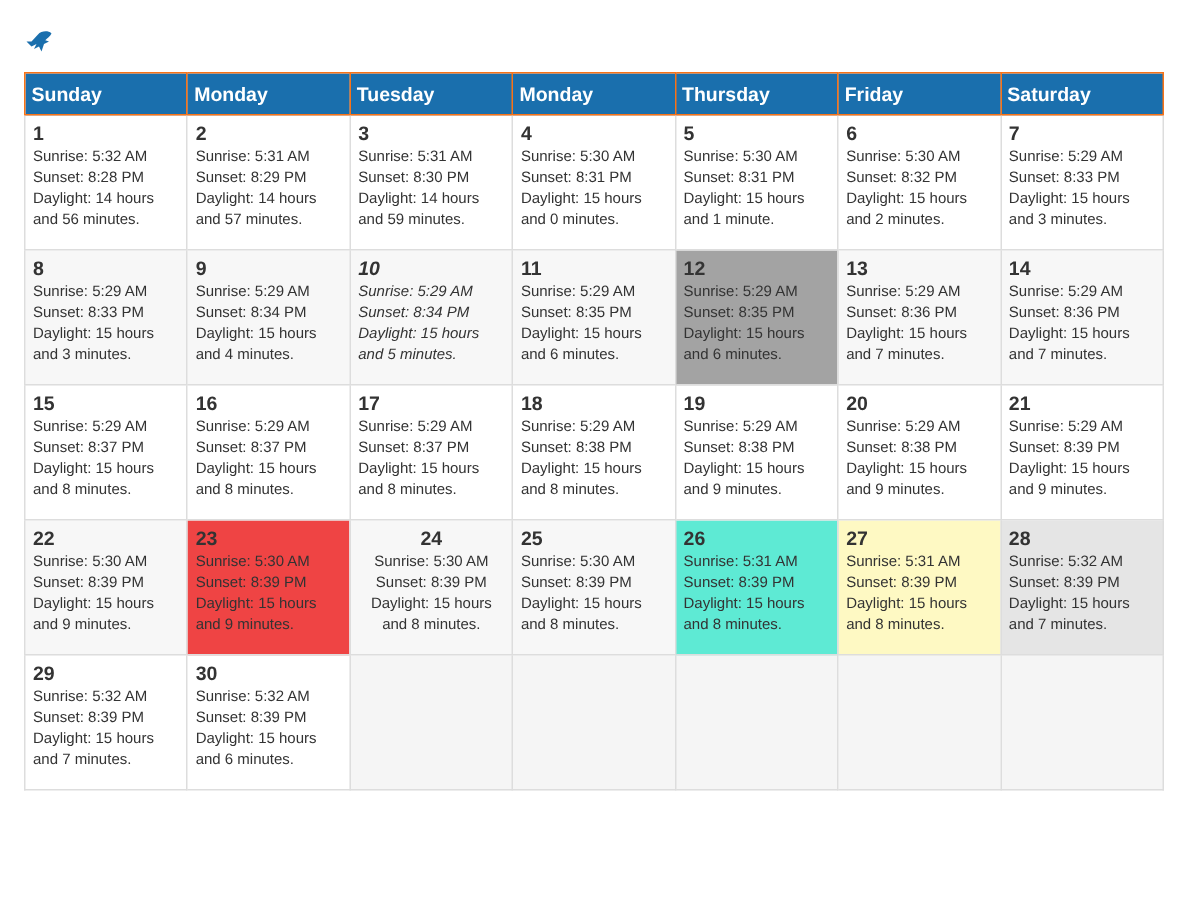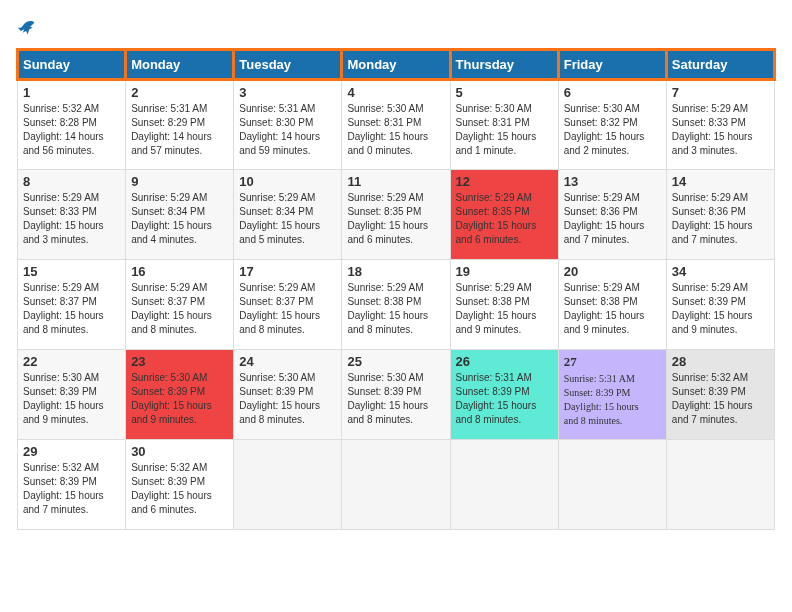--- a/index.html
+++ b/index.html
@@ -38,21 +38,21 @@
       border-collapse: collapse;
       border: 1px solid #ccc;
     }
     .calendar th {
       background-color: #1a6fad;
       color: #fff;
       font-size: 13px;
       font-weight: bold;
       padding: 6px 4px;
       text-align: left;
-      border: 3px solid #f97316;
+      border: 1px solid #f97316;
     }
     .calendar td {
       vertical-align: top;
       padding: 4px 5px;
       font-size: 10.5px;
       color: #333;
       border: 1px solid #ddd;
       width: 14.28%;
       min-height: 80px;
       height: 90px;
@@ -174,35 +174,35 @@
 Daylight: 15 hours
 and 3 minutes.</div>
         </td>
         <td style="background: rgb(247, 247, 247);">
           <span class="day-num">9</span>
           <div class="day-info" style="white-space: pre-line;">Sunrise: 5:29 AM
 Sunset: 8:34 PM
 Daylight: 15 hours
 and 4 minutes.</div>
         </td>
-        <td style="background: rgb(247, 247, 247);">
+        <td style="background: rgb(247, 247, 247); font-style: italic;">
           <span class="day-num">10</span>
           <div class="day-info" style="white-space: pre-line;">Sunrise: 5:29 AM
 Sunset: 8:34 PM
 Daylight: 15 hours
 and 5 minutes.</div>
         </td>
         <td style="background: rgb(247, 247, 247);">
           <span class="day-num">11</span>
           <div class="day-info" style="white-space: pre-line;">Sunrise: 5:29 AM
 Sunset: 8:35 PM
 Daylight: 15 hours
 and 6 minutes.</div>
         </td>
-        <td style="background: #ef4444;">
+        <td style="background: #a3a3a3;">
           <span class="day-num">12</span>
           <div class="day-info" style="white-space: pre-line;">Sunrise: 5:29 AM
 Sunset: 8:35 PM
 Daylight: 15 hours
 and 6 minutes.</div>
         </td>
         <td style="background: rgb(247, 247, 247);">
           <span class="day-num">13</span>
           <div class="day-info" style="white-space: pre-line;">Sunrise: 5:29 AM
 Sunset: 8:36 PM
@@ -254,21 +254,21 @@
 and 9 minutes.</div>
         </td>
         <td>
           <span class="day-num">20</span>
           <div class="day-info" style="white-space: pre-line;">Sunrise: 5:29 AM
 Sunset: 8:38 PM
 Daylight: 15 hours
 and 9 minutes.</div>
         </td>
         <td>
-          <span class="day-num">34</span>
+          <span class="day-num">21</span>
           <div class="day-info" style="white-space: pre-line;">Sunrise: 5:29 AM
 Sunset: 8:39 PM
 Daylight: 15 hours
 and 9 minutes.</div>
         </td>
       </tr>
       <tr>
         <td style="background: rgb(247, 247, 247);">
           <span class="day-num">22</span>
           <div class="day-info" style="white-space: pre-line;">Sunrise: 5:30 AM
@@ -276,42 +276,42 @@
 Daylight: 15 hours
 and 9 minutes.</div>
         </td>
         <td style="background: #ef4444;">
           <span class="day-num">23</span>
           <div class="day-info" style="white-space: pre-line;">Sunrise: 5:30 AM
 Sunset: 8:39 PM
 Daylight: 15 hours
 and 9 minutes.</div>
         </td>
-        <td style="background: rgb(247, 247, 247);">
+        <td style="background: rgb(247, 247, 247); text-align: center;">
           <span class="day-num">24</span>
           <div class="day-info" style="white-space: pre-line;">Sunrise: 5:30 AM
 Sunset: 8:39 PM
 Daylight: 15 hours
 and 8 minutes.</div>
         </td>
         <td style="background: rgb(247, 247, 247); margin-top: 36px;">
           <span class="day-num">25</span>
           <div class="day-info" style="white-space: pre-line;">Sunrise: 5:30 AM
 Sunset: 8:39 PM
 Daylight: 15 hours
 and 8 minutes.</div>
         </td>
         <td style="background: #5eead4;">
           <span class="day-num">26</span>
           <div class="day-info" style="white-space: pre-line;">Sunrise: 5:31 AM
 Sunset: 8:39 PM
 Daylight: 15 hours
 and 8 minutes.</div>
         </td>
-        <td style="background: #c4b5fd; font-family: Liberation Serif, serif;">
+        <td style="background: #fef9c3;">
           <span class="day-num">27</span>
           <div class="day-info" style="white-space: pre-line;">Sunrise: 5:31 AM
 Sunset: 8:39 PM
 Daylight: 15 hours
 and 8 minutes.</div>
         </td>
         <td style="background: #e5e5e5;">
           <span class="day-num">28</span>
           <div class="day-info" style="white-space: pre-line;">Sunrise: 5:32 AM
 Sunset: 8:39 PM

